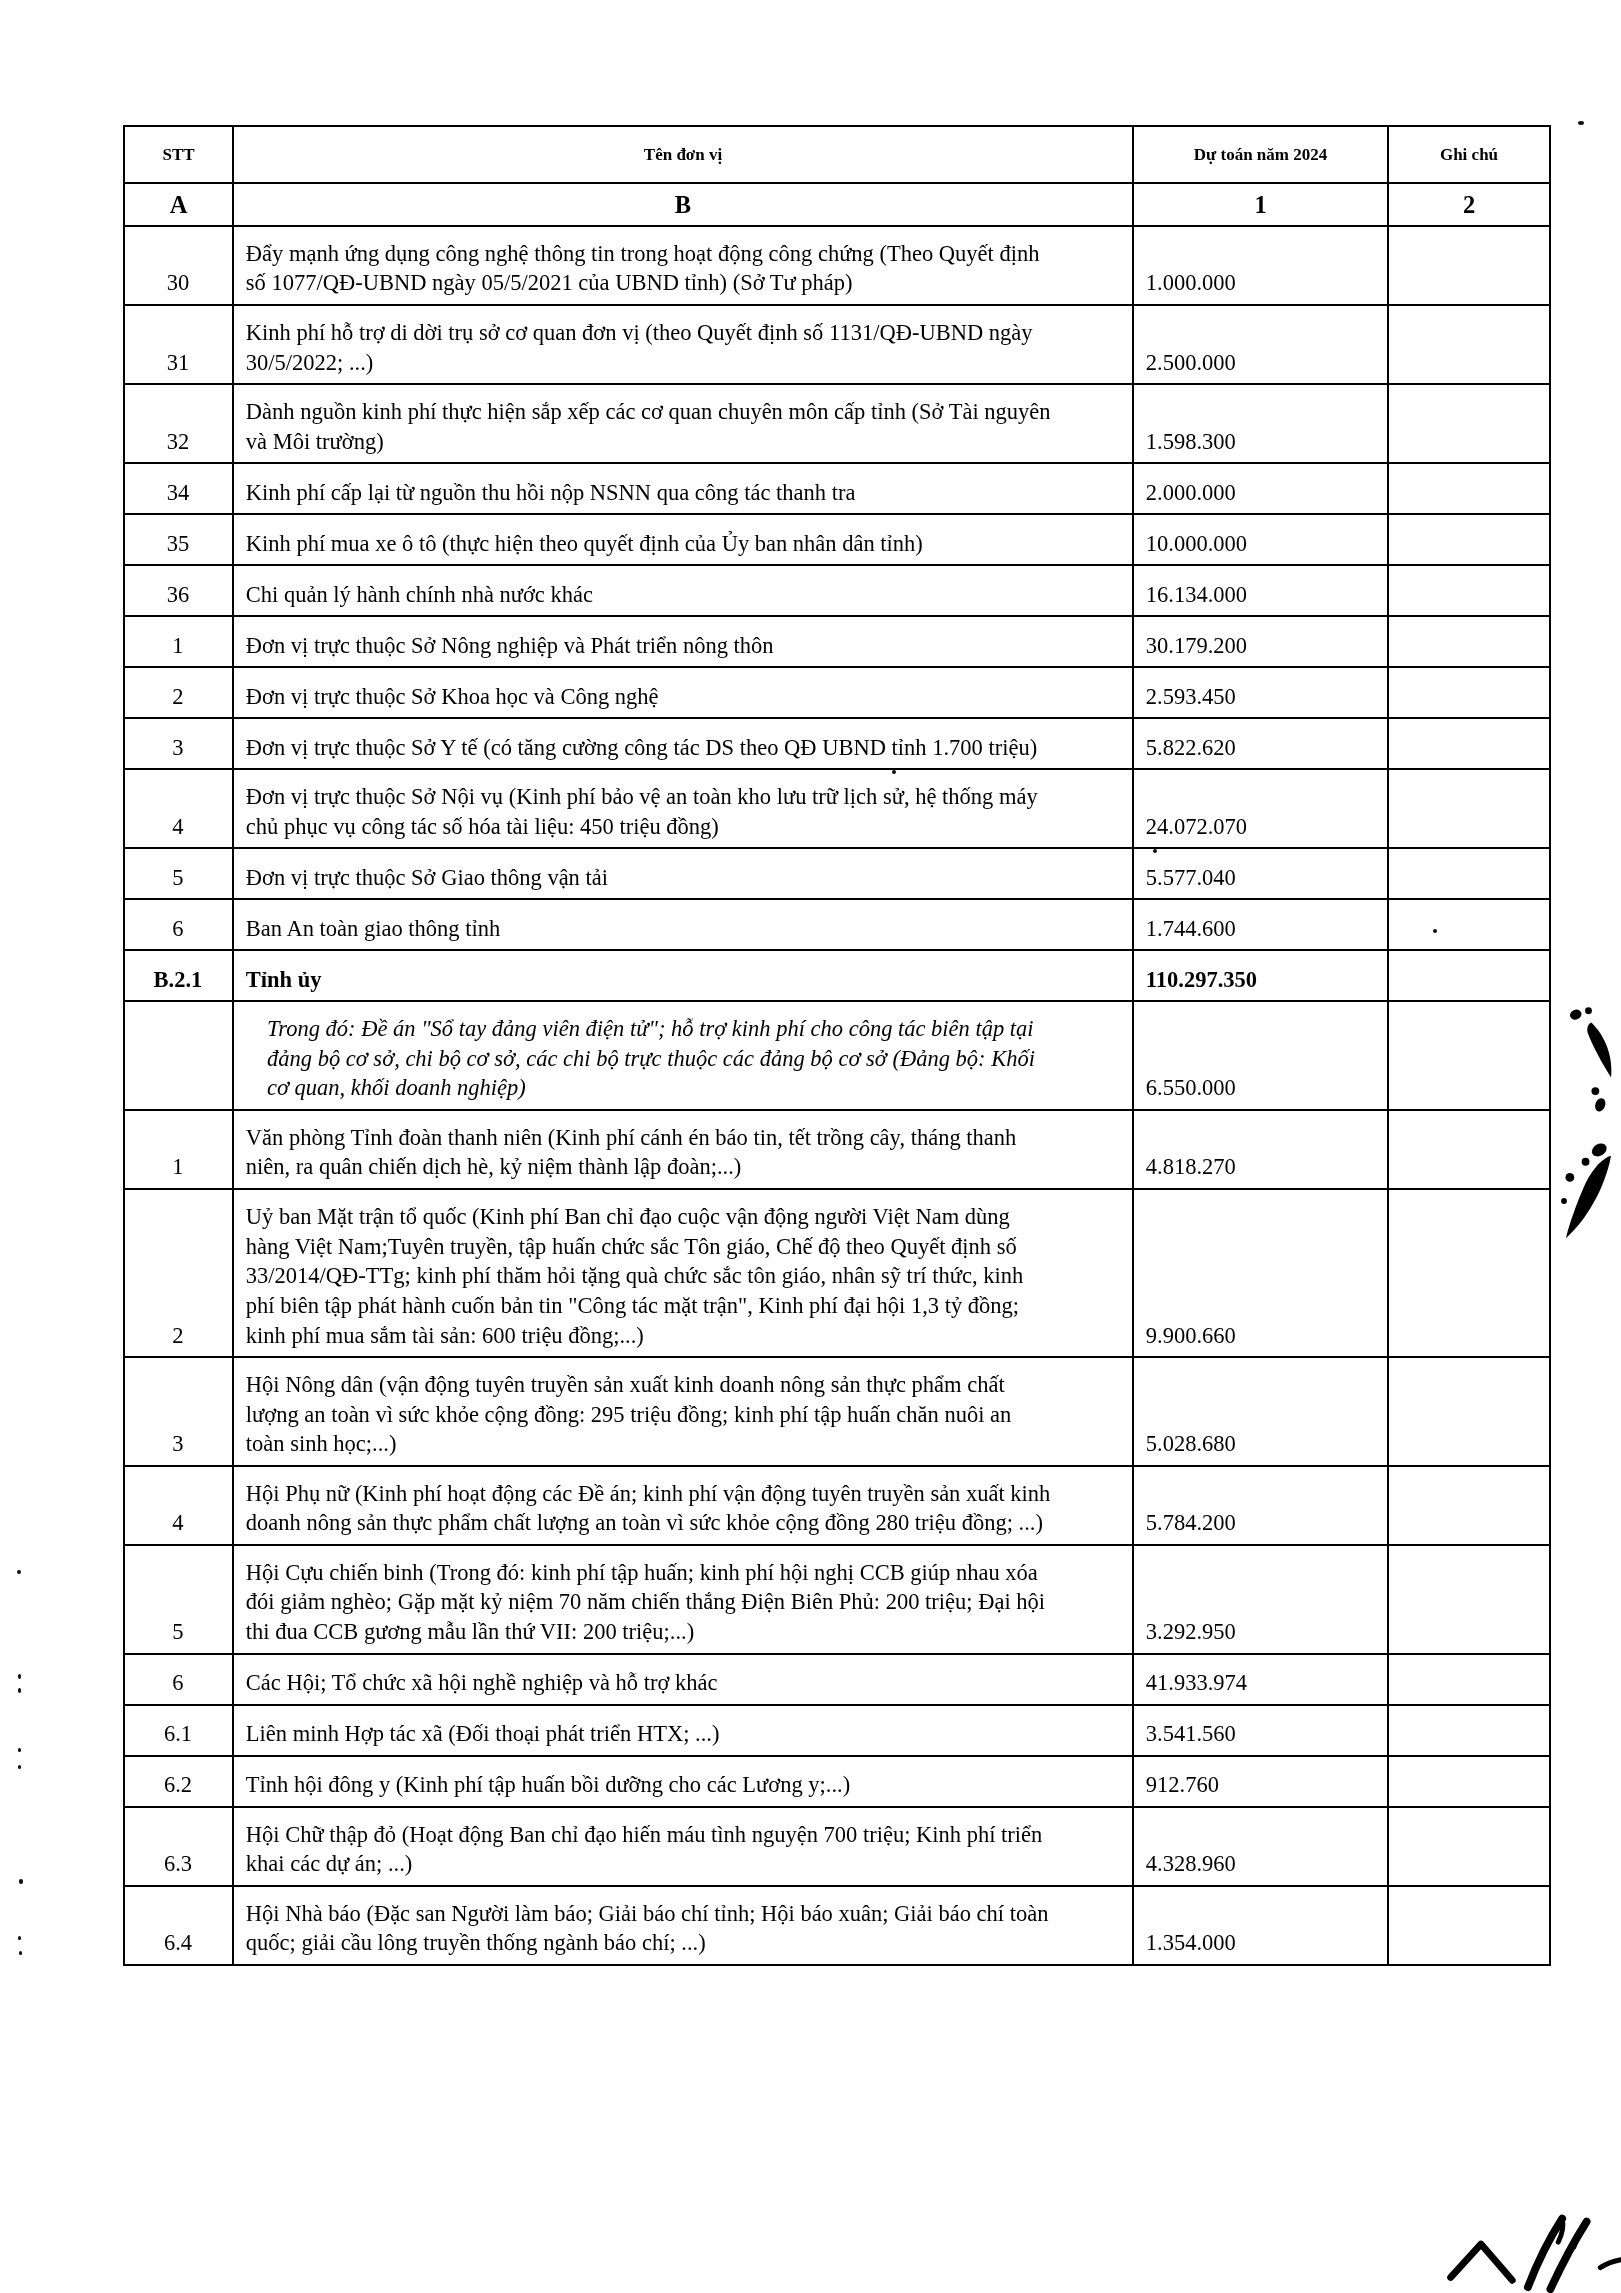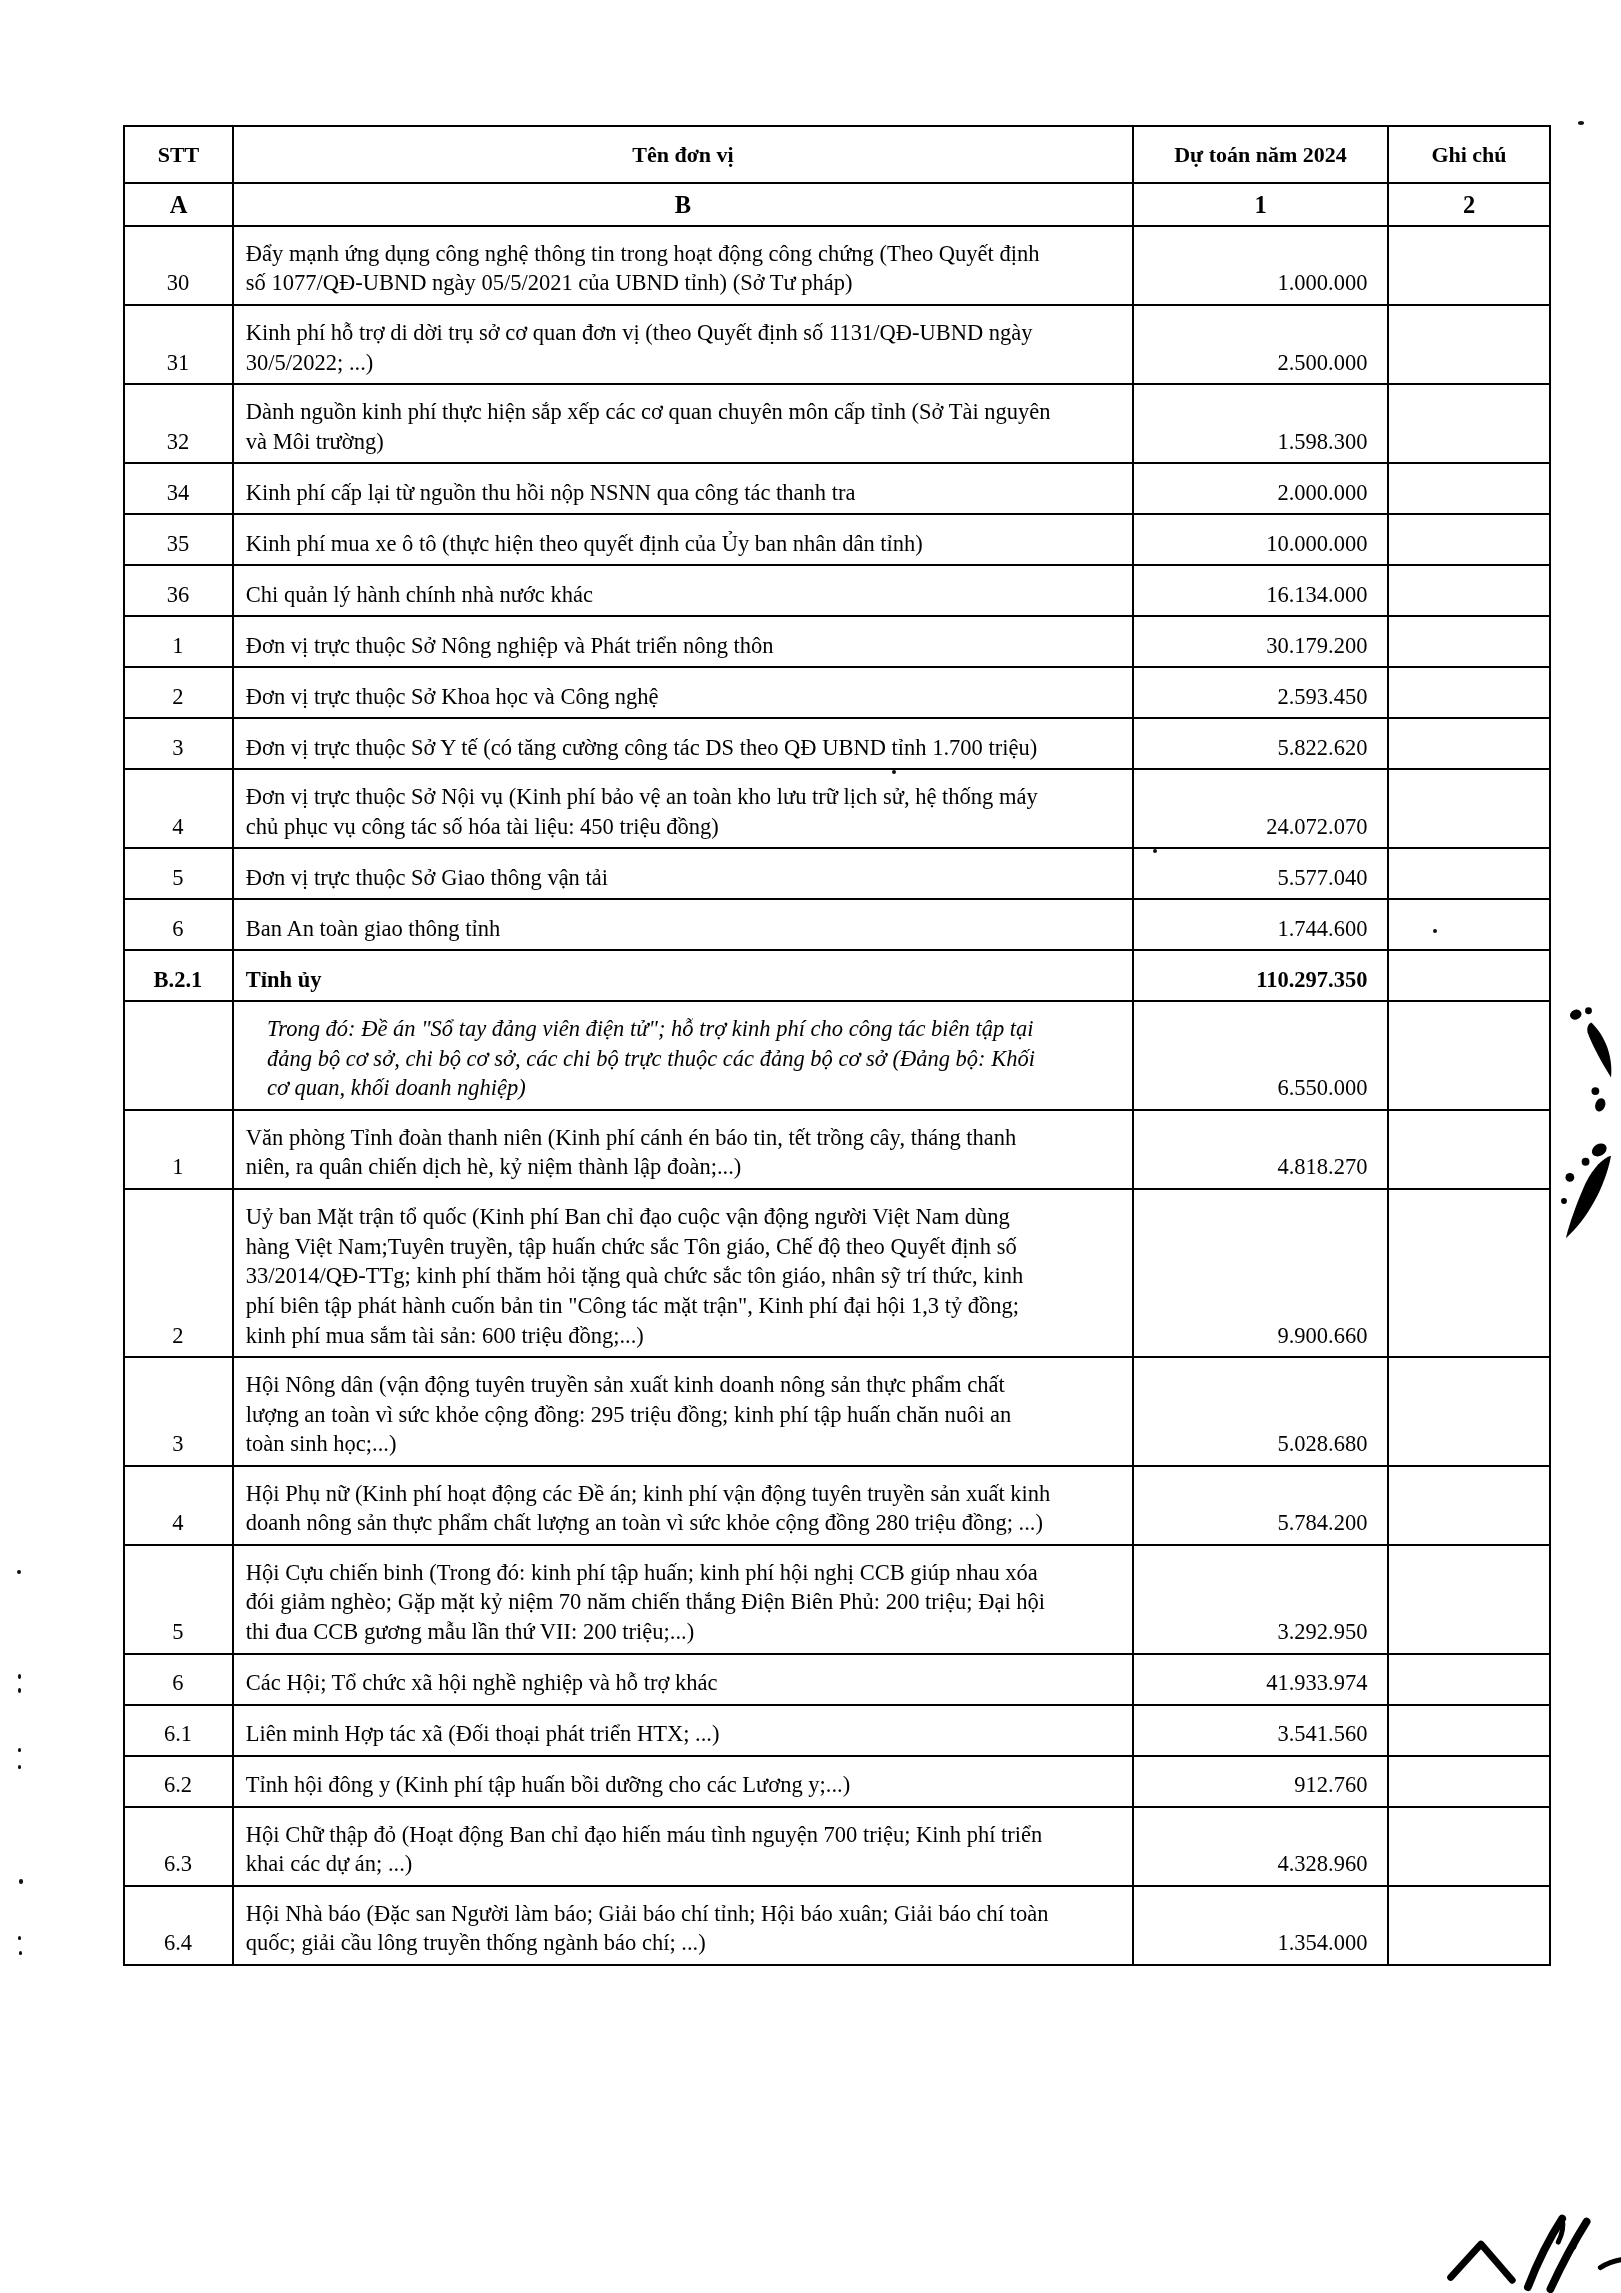--- a/index.html
+++ b/index.html
@@ -19,38 +19,38 @@
     border-collapse:collapse;
     table-layout:fixed;
     border:2.9px solid #000;
   }
   table.budget th, table.budget td{
     border:2px solid #000;
     overflow:hidden;
   }
   thead th{
     font-weight:bold;
-    font-size:22px;
+    font-size:17px;
     text-align:center;
     vertical-align:middle;
     padding:3.9px 5.9px;
   }
   thead tr.hdr-main{height:57px;}
   thead tr.hdr-key{height:43px;}
   thead tr.hdr-key th{font-size:24.5px;}
   tbody tr{height:51px;}
   tbody td{
     vertical-align:bottom;
     font-size:22.5px;
     line-height:1.32;
     padding:11.8px 9.8px 5.9px 11.8px;
   }
   td.col-stt{text-align:center;padding-left:3.9px;padding-right:5px;}
   td.col-name{padding-right:79px;}
-  td.col-amount{text-align:right;padding-right:19.6px;}
+  td.col-amount{text-align:left;padding-right:19.6px;}
   td.col-note{padding:0;}
   tr.section td{font-weight:bold;}
   tr.note td.col-name{font-style:italic;padding-left:33px;}
   .speck{position:absolute;background:#111;border-radius:50%;}
   .inkmark{position:absolute;}
 </style>
 </head>
 <body>
 
 <div class="sheet">

